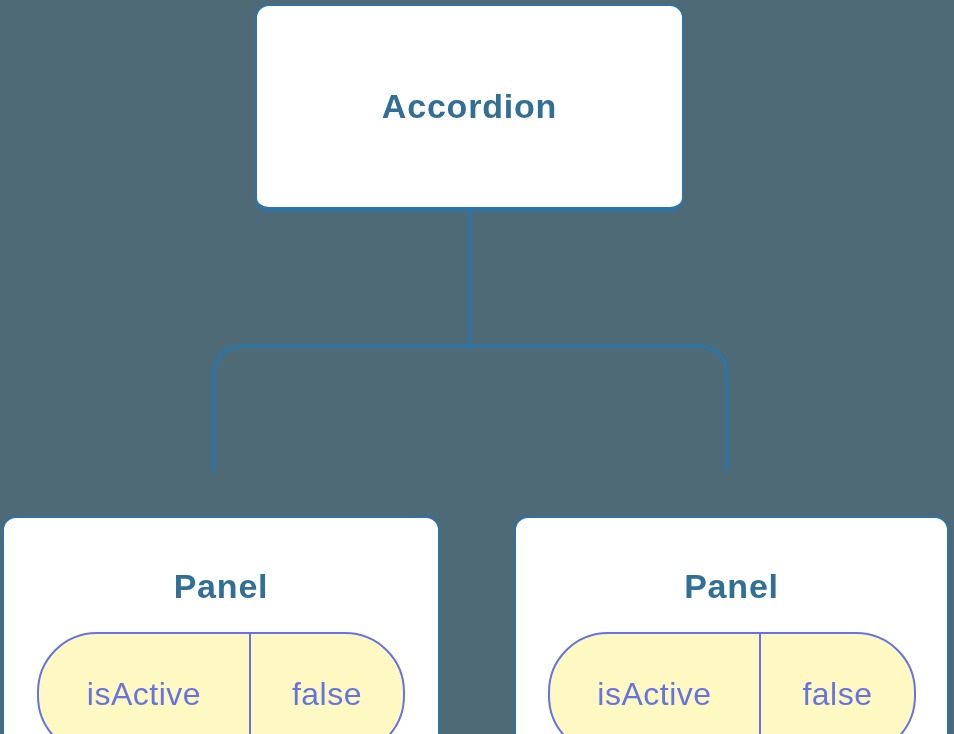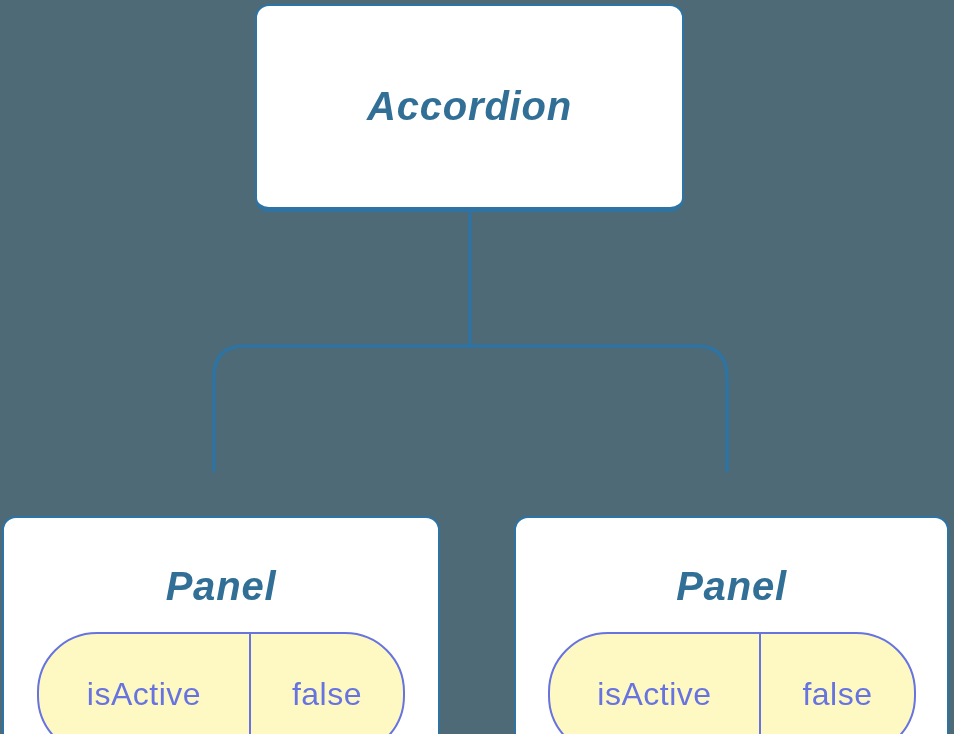--- a/index.html
+++ b/index.html
@@ -17,26 +17,25 @@
   .node {
     position: absolute;
     background: #ffffff;
     border: 2.5px solid #2f73a3;
     border-bottom-width: 5px;
     border-radius: 14px;
     box-sizing: border-box;
   }
   .node-title {
     color: #316f96;
-    font-size: 40px;
+    font-size: 34px;
     font-weight: 600;
     letter-spacing: 0.8px;
     text-align: center;
     user-select: none;
-    font-style: italic;
   }
   #root-node {
     left: 255px;
     top: 4px;
     width: 429px;
     height: 208px;
     display: flex;
     align-items: center;
     justify-content: center;
   }

